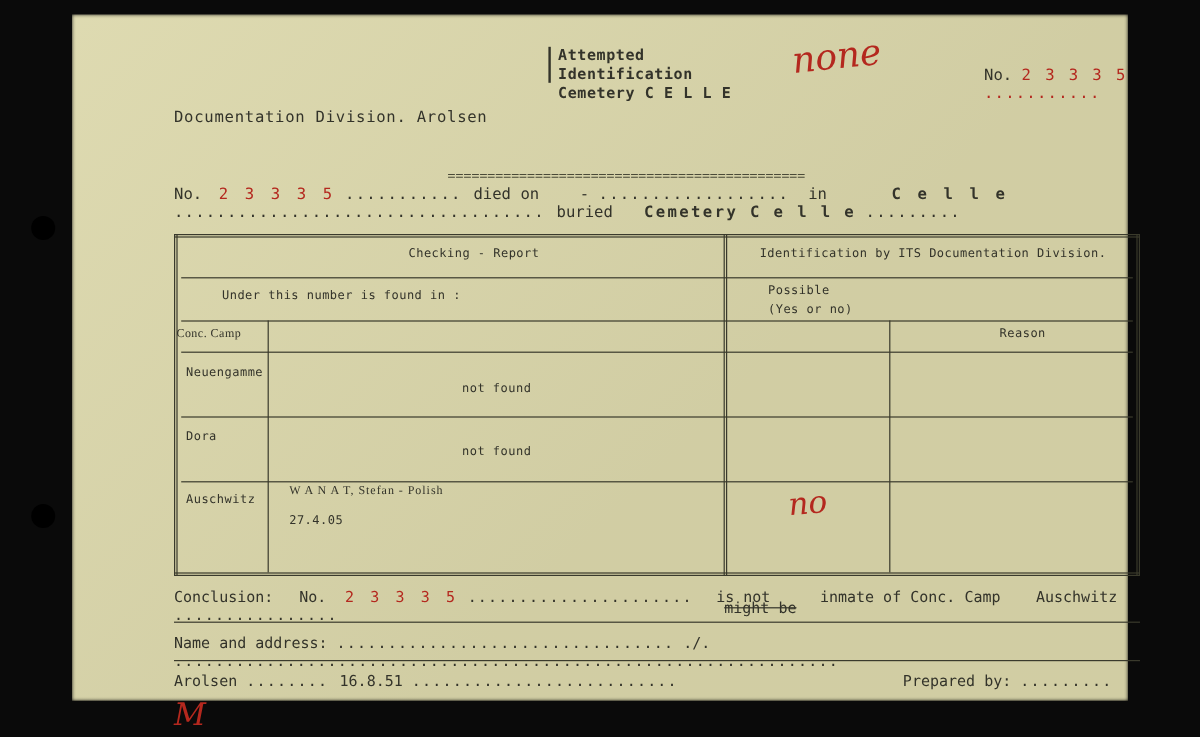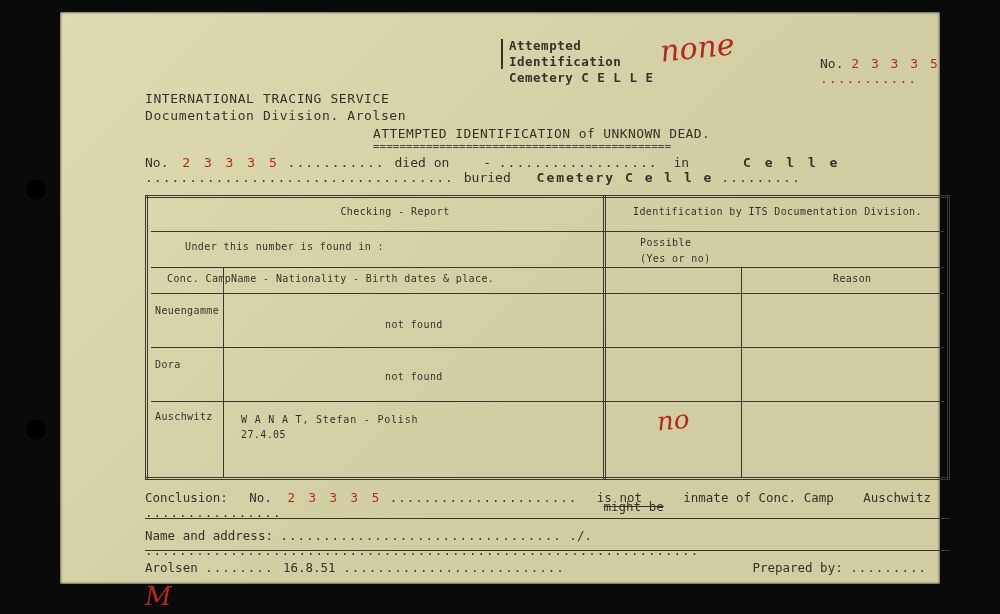--- a/index.html
+++ b/index.html
@@ -12,21 +12,21 @@
     pointer-events:none;}
   .hole{position:absolute;left:26px;width:20px;height:20px;border-radius:50%;background:#000;}
   .hole.h1{top:180px;}
   .hole.h2{top:420px;}
   .ink{color:#33332a;}
   .red{color:#b4281e;}
   .tw{letter-spacing:2px;}
   .tw3{letter-spacing:3px;}
 
   .hdr-box{position:absolute;left:405px;top:26px;width:190px;line-height:16px;
-           font-size:12.5px;font-weight:bold;letter-spacing:.5px;margin-left:44px;}
+           font-size:12.5px;font-weight:bold;letter-spacing:.5px;}
   .hdr-box .bar{position:absolute;left:-8px;top:1px;width:2px;height:30px;background:#33332a;}
   .none{position:absolute;left:600px;top:18px;font-family:"DejaVu Serif",serif;
         font-size:30px;font-style:italic;transform:rotate(-6deg);}
   .nohdr{position:absolute;left:760px;top:44px;font-size:13px;}
   .nohdr .dots{letter-spacing:1px;}
 
   .its{position:absolute;left:85px;top:78px;font-size:13px;line-height:17px;letter-spacing:.6px;}
 
   .title{position:absolute;left:313px;top:114px;font-size:13px;letter-spacing:.4px;}
   .titleline{position:absolute;left:313px;top:128px;font-size:11px;letter-spacing:0px;color:#4a4a38;}
@@ -63,25 +63,23 @@
 
     <div class="none red">none</div>
 
     <div class="nohdr ink">
       <span>No.</span>
       <span class="red tw">2 3 3 3 5</span>
       <span class="dots red">...........</span>
     </div>
 
     <div class="its ink">
-      <div>INTERNATIONAL TRACING SERVICE</div>
       <div>Documentation Division. Arolsen</div>
     </div>
 
-    <div class="title ink">ATTEMPTED IDENTIFICATION of UNKNOWN DEAD.</div>
     <div class="titleline">=============================================</div>
 
     <div class="row-no ink">
       <span>No.</span>
       <span class="red tw3" style="margin-left:6px">2 3 3 3 5</span>
       <span class="dots">...........</span>
       <span style="margin-left:2px">died on</span>
       <span style="margin-left:26px">-</span>
       <span class="dots">..................</span>
       <span style="margin-left:8px">in</span>
@@ -110,32 +108,31 @@
       <div class="line-v" style="left:596px;top:72px;height:210px;"></div>
       <div class="line-v" style="left:458px;top:98px;height:0;"></div>
 
       <div class="cell ink" style="left:85px;top:11px;width:330px;text-align:center;">Checking - Report</div>
       <div class="cell ink" style="left:470px;top:11px;width:325px;text-align:center;">Identification by ITS Documentation Division.</div>
 
       <div class="cell ink" style="left:40px;top:46px;">Under this number  is found in :</div>
       <div class="cell ink" style="left:495px;top:42px;">Possible</div>
       <div class="cell ink" style="left:495px;top:58px;">(Yes or no)</div>
 
-      <div class="cell ink" style="left:22px;top:78px;">Conc. Camp</div>
-      <div class="cell ink" style="left:86px;top:78px;">Name - Nationality - Birth dates &amp; place.</div>
+      <div class="cell ink" style="left:2px;top:78px;font-family:Liberation Serif, serif;">Conc. Camp</div>
       <div class="cell ink" style="left:660px;top:78px;margin-left:28px;">Reason</div>
 
       <div class="cell ink" style="left:10px;top:110px;">Neuengamme</div>
       <div class="cell ink" style="left:240px;top:124px;">not found</div>
 
       <div class="cell ink" style="left:10px;top:164px;">Dora</div>
       <div class="cell ink" style="left:240px;top:176px;">not found</div>
 
       <div class="cell ink" style="left:10px;top:216px;">Auschwitz</div>
-      <div class="cell ink" style="left:96px;top:219px;letter-spacing:.8px;">W A N A T,    Stefan    -    Polish</div>
+      <div class="cell ink" style="left:96px;top:209px;letter-spacing:.8px;font-family:Liberation Serif, serif;">W A N A T,    Stefan    -    Polish</div>
       <div class="cell ink" style="left:96px;top:234px;">27.4.05</div>
       <div class="red" style="position:absolute;left:512px;top:210px;font-family:'DejaVu Serif',serif;font-size:26px;font-style:italic;transform:rotate(-5deg);">no</div>
     </div>
 
     <div class="concl ink">
       <span>Conclusion:</span>
       <span style="margin-left:14px">No.</span>
       <span class="red tw3" style="margin-left:8px">2 3 3 3 5</span>
       <span class="dots">......................</span>
       <span style="margin-left:12px">is not</span>

